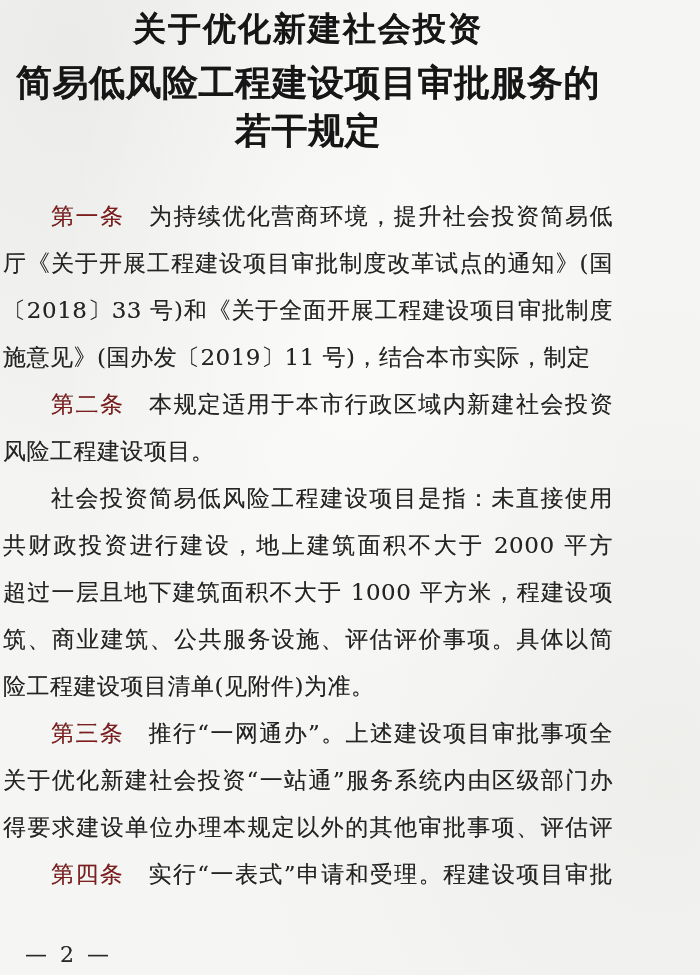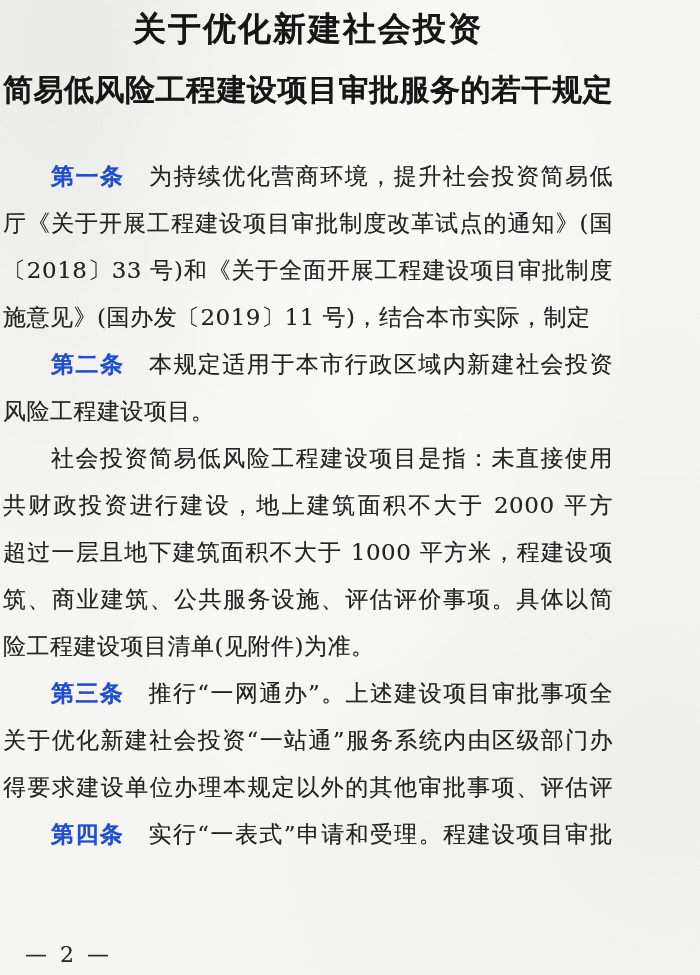--- a/index.html
+++ b/index.html
@@ -27,23 +27,23 @@
     font-weight: bold;
     color: #161616;
     text-shadow: 0 0 0.6px rgba(20,20,20,0.55);
   }
   .title-line-1 {
     font-size: 33px;
     line-height: 46px;
     letter-spacing: 2px;
   }
   .title-line-2 {
-    font-size: 30px;
+    font-size: 36px;
     line-height: 48px;
-    margin-top: 14px;
+    margin-top: 6px;
     letter-spacing: 0.5px;
   }
   .doc-body {
     margin-top: 39px;
   }
   .line {
     height: 47px;
     line-height: 47px;
     font-size: 23px;
     letter-spacing: 0.5px;
@@ -52,22 +52,22 @@
   }
   .line.justify {
     text-align: justify;
     text-align-last: justify;
   }
   .line.indent {
     padding-left: 48px;
   }
   .article-label {
     font-family: "DejaVu Sans", sans-serif;
-    font-weight: bold;
-    color: #1d4ed8;
+    font-weight: normal;
+    color: #7f1d1d;
   }
   .page-footer {
     position: absolute;
     left: 25px;
     bottom: 7px;
     font-size: 22px;
     line-height: 26px;
     letter-spacing: 3px;
     color: #2a2a2a;
     text-shadow: 0 0 0.5px rgba(30,30,30,0.45);

